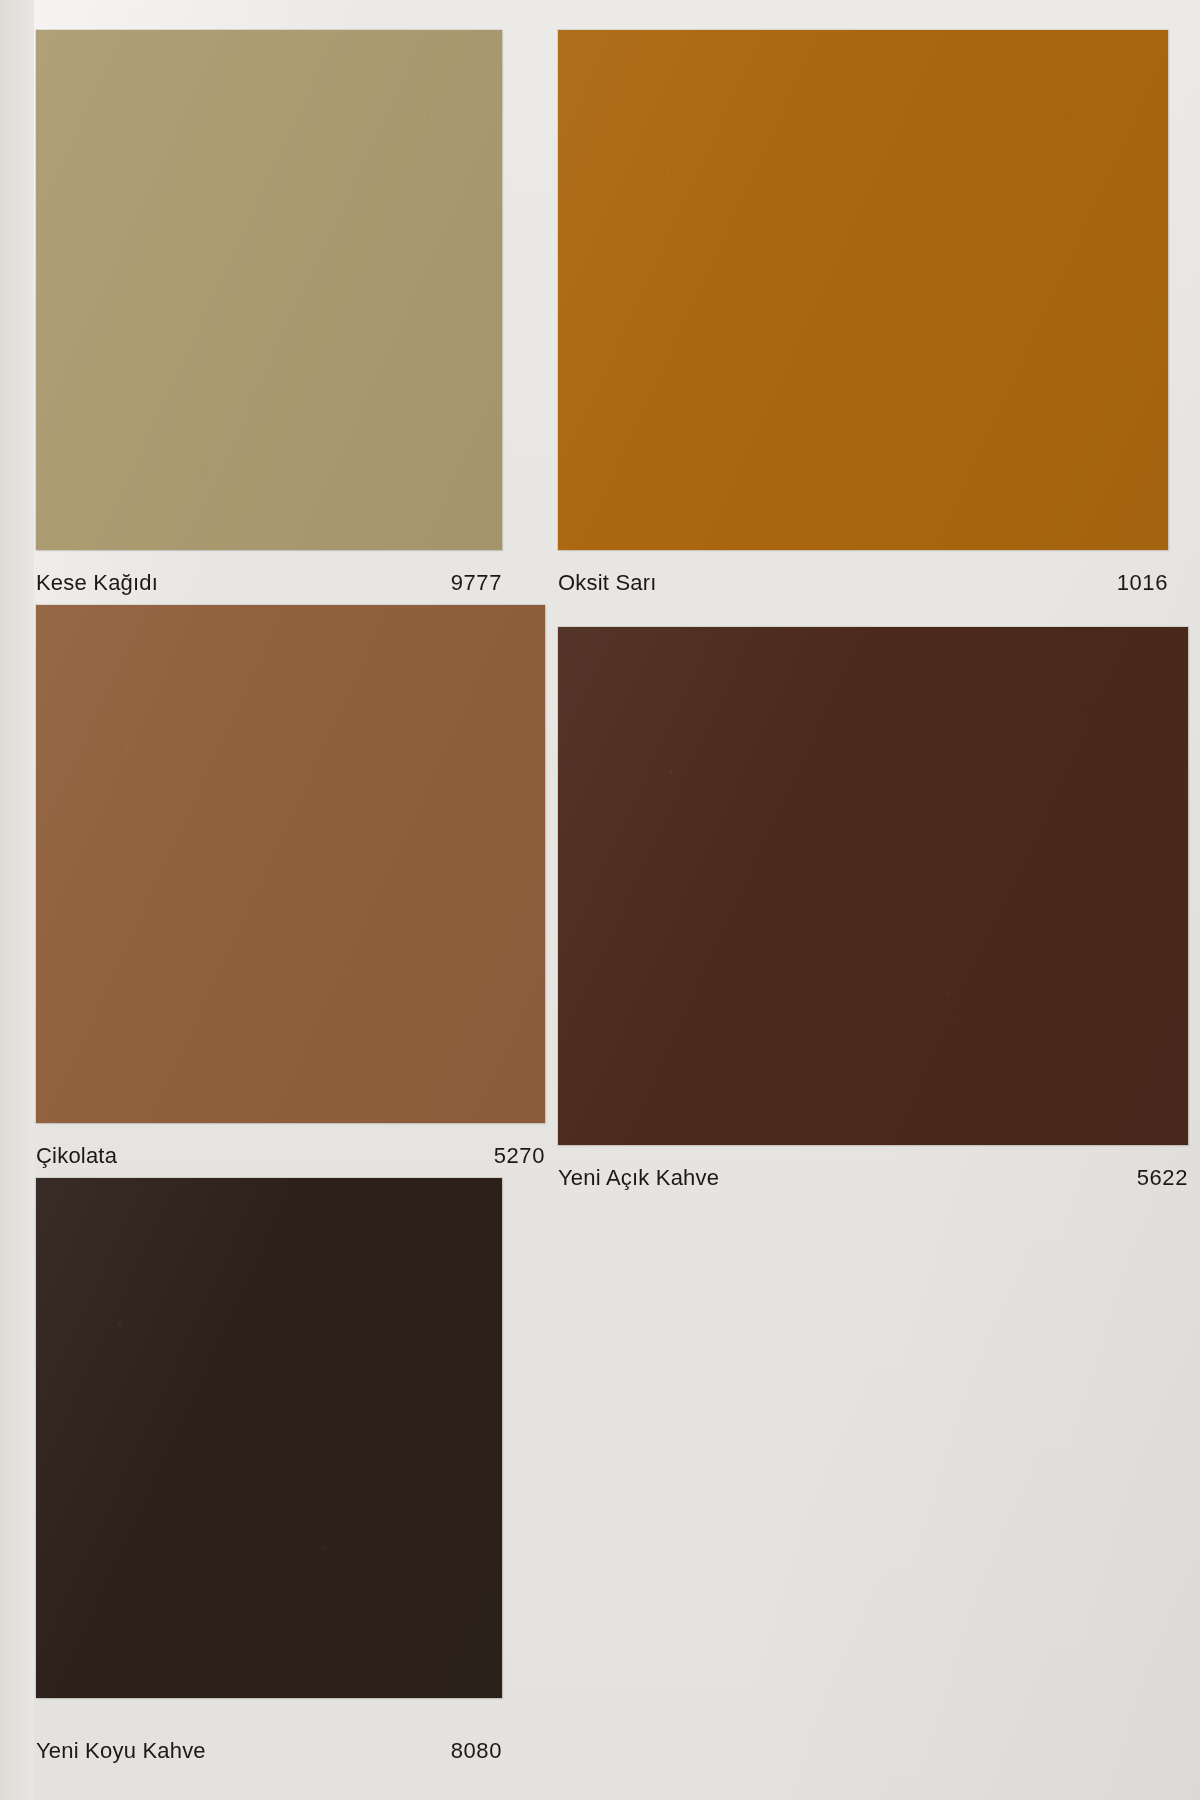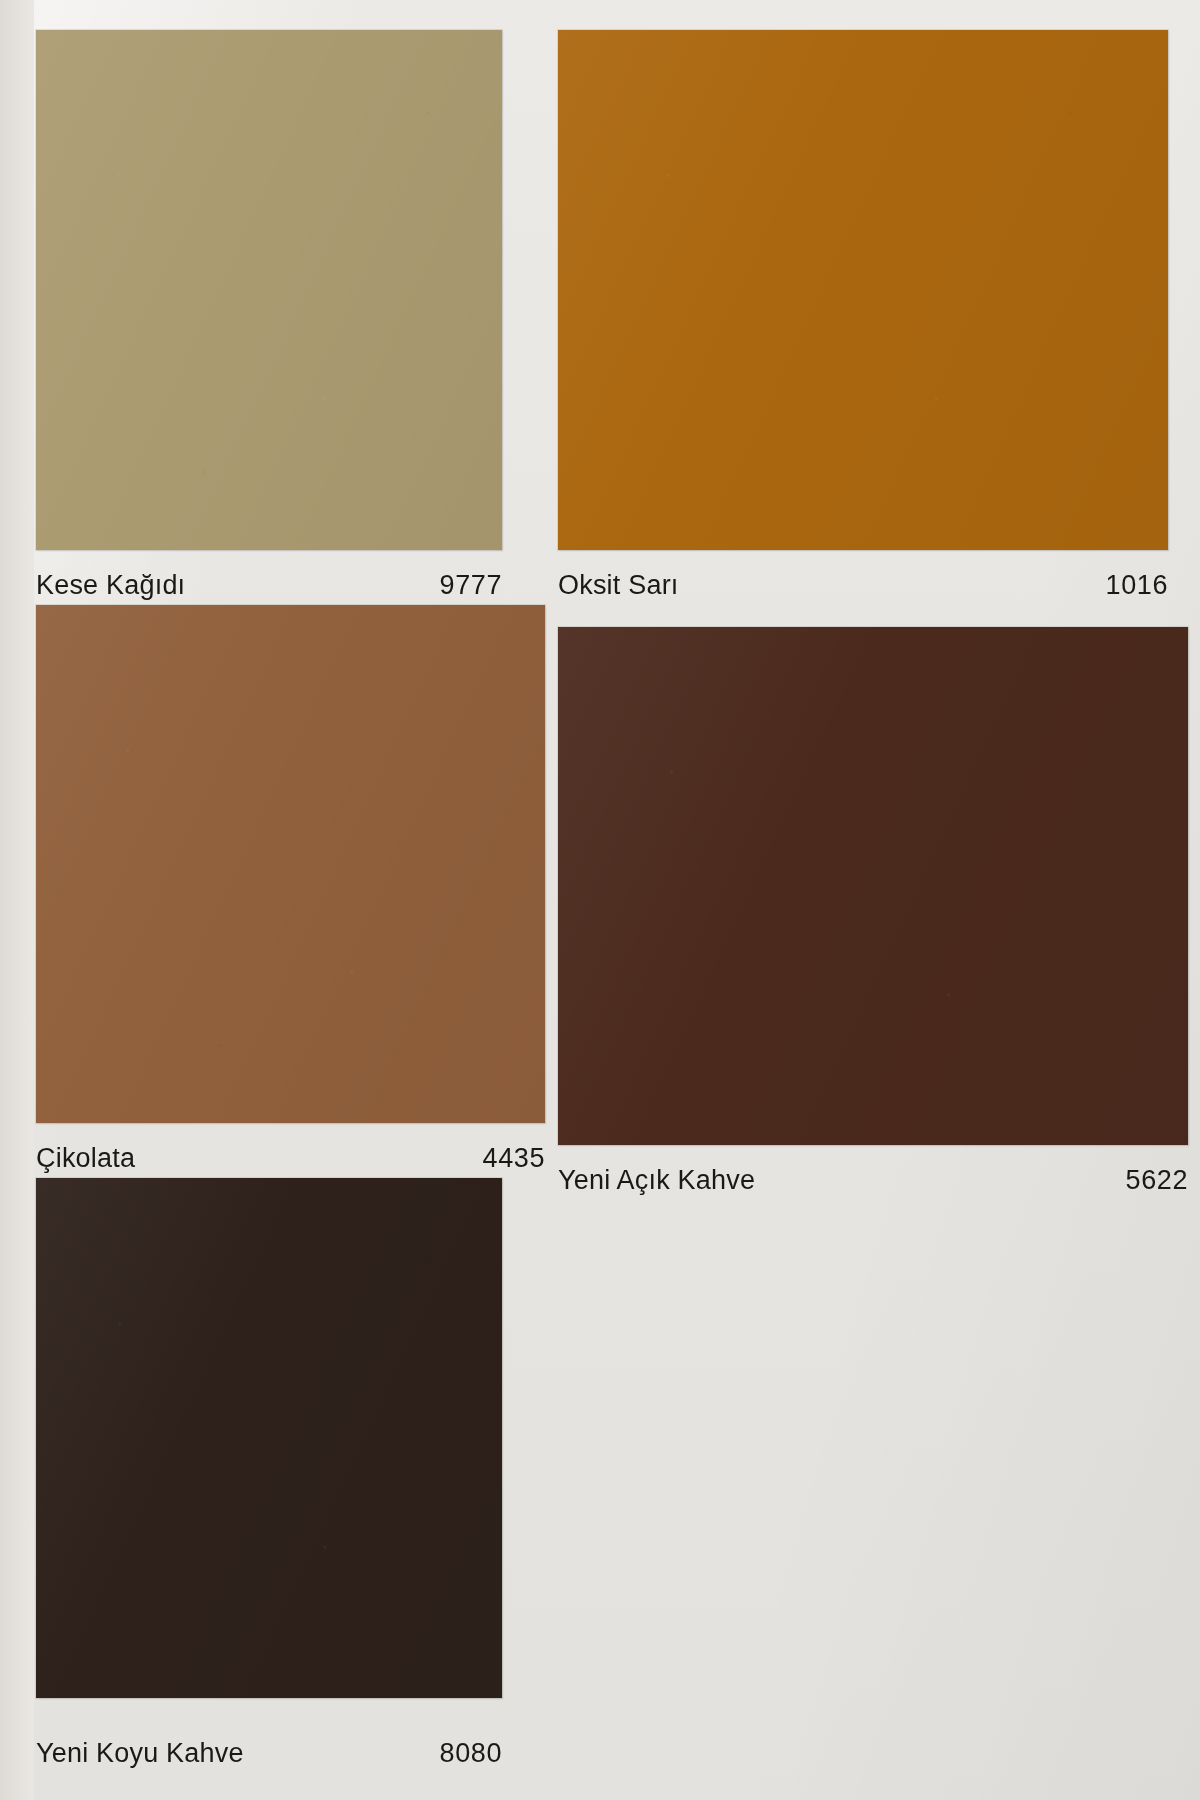--- a/index.html
+++ b/index.html
@@ -66,21 +66,21 @@
   }
 
   .swatch-caption {
     position: absolute;
     left: 0;
     width: 100%;
     display: flex;
     align-items: baseline;
     justify-content: space-between;
     color: #1b1917;
-    font-size: 27px;
+    font-size: 22px;
     letter-spacing: 0.2px;
     white-space: nowrap;
   }
   .swatch-name {
     text-align: left;
   }
   .swatch-code {
     text-align: right;
     letter-spacing: 0.6px;
   }
@@ -106,21 +106,21 @@
     <div class="swatch-caption" style="top:540px;">
       <span class="swatch-name">Oksit Sarı</span>
       <span class="swatch-code">1016</span>
     </div>
   </div>
 
   <div class="swatch-cell" style="left:36px; top:605px; width:466px; height:570px;padding-left:43px;">
     <div class="swatch-chip" style="height:518px; background:#91603c;"></div>
     <div class="swatch-caption" style="top:538px;">
       <span class="swatch-name">Çikolata</span>
-      <span class="swatch-code">4435</span>
+      <span class="swatch-code">5270</span>
     </div>
   </div>
 
   <div class="swatch-cell" style="left:558px; top:627px; width:610px; height:570px;padding-left:20px;">
     <div class="swatch-chip" style="height:518px; background:#4b2a1d;"></div>
     <div class="swatch-caption" style="top:538px;">
       <span class="swatch-name">Yeni Açık Kahve</span>
       <span class="swatch-code">5622</span>
     </div>
   </div>

